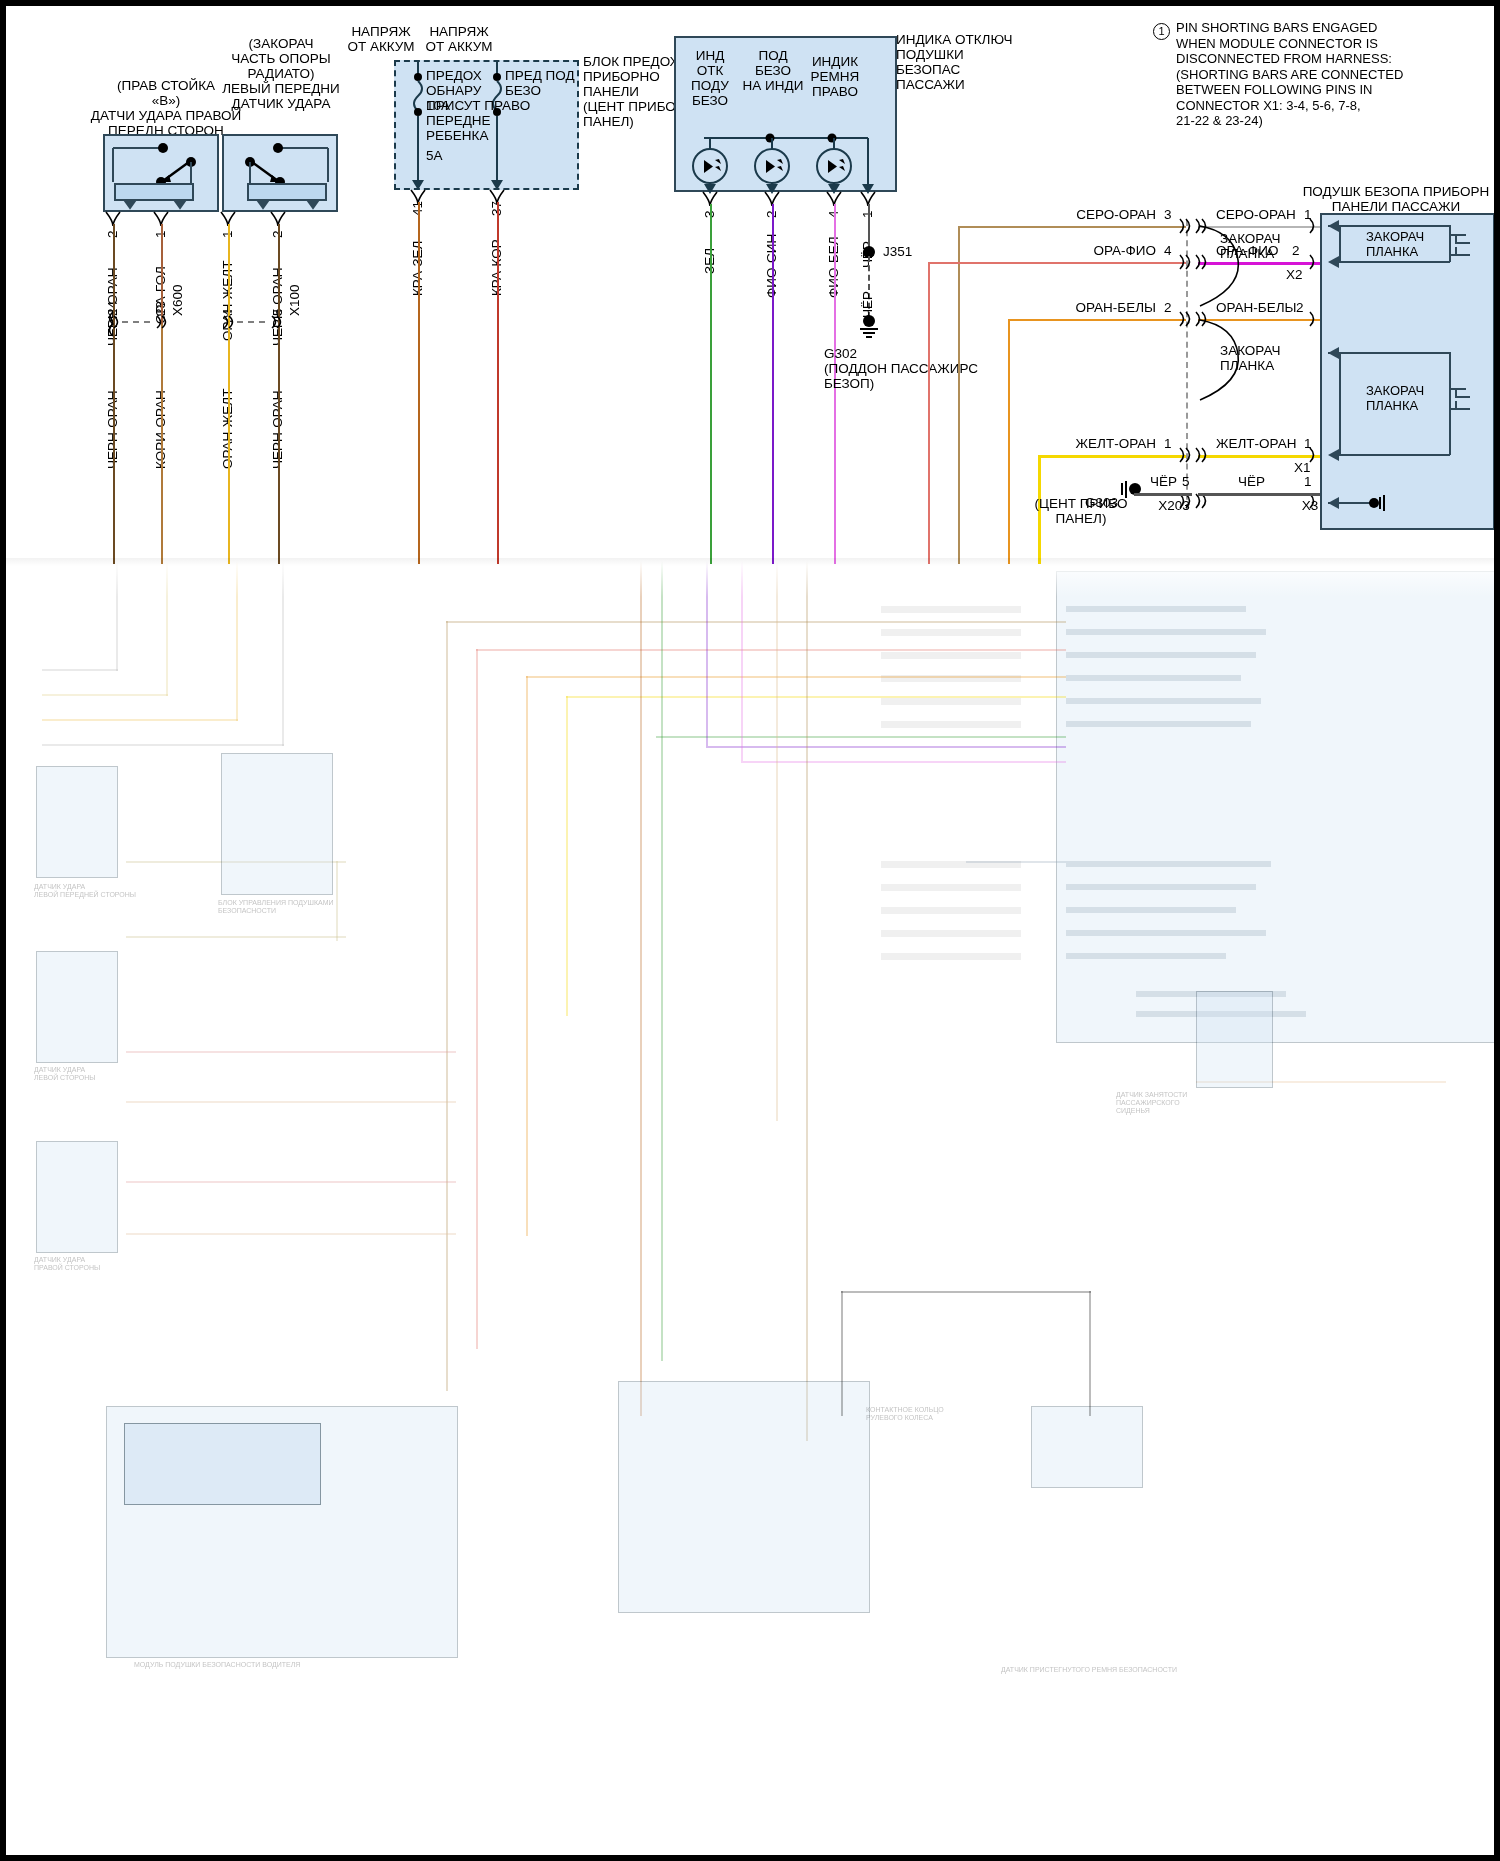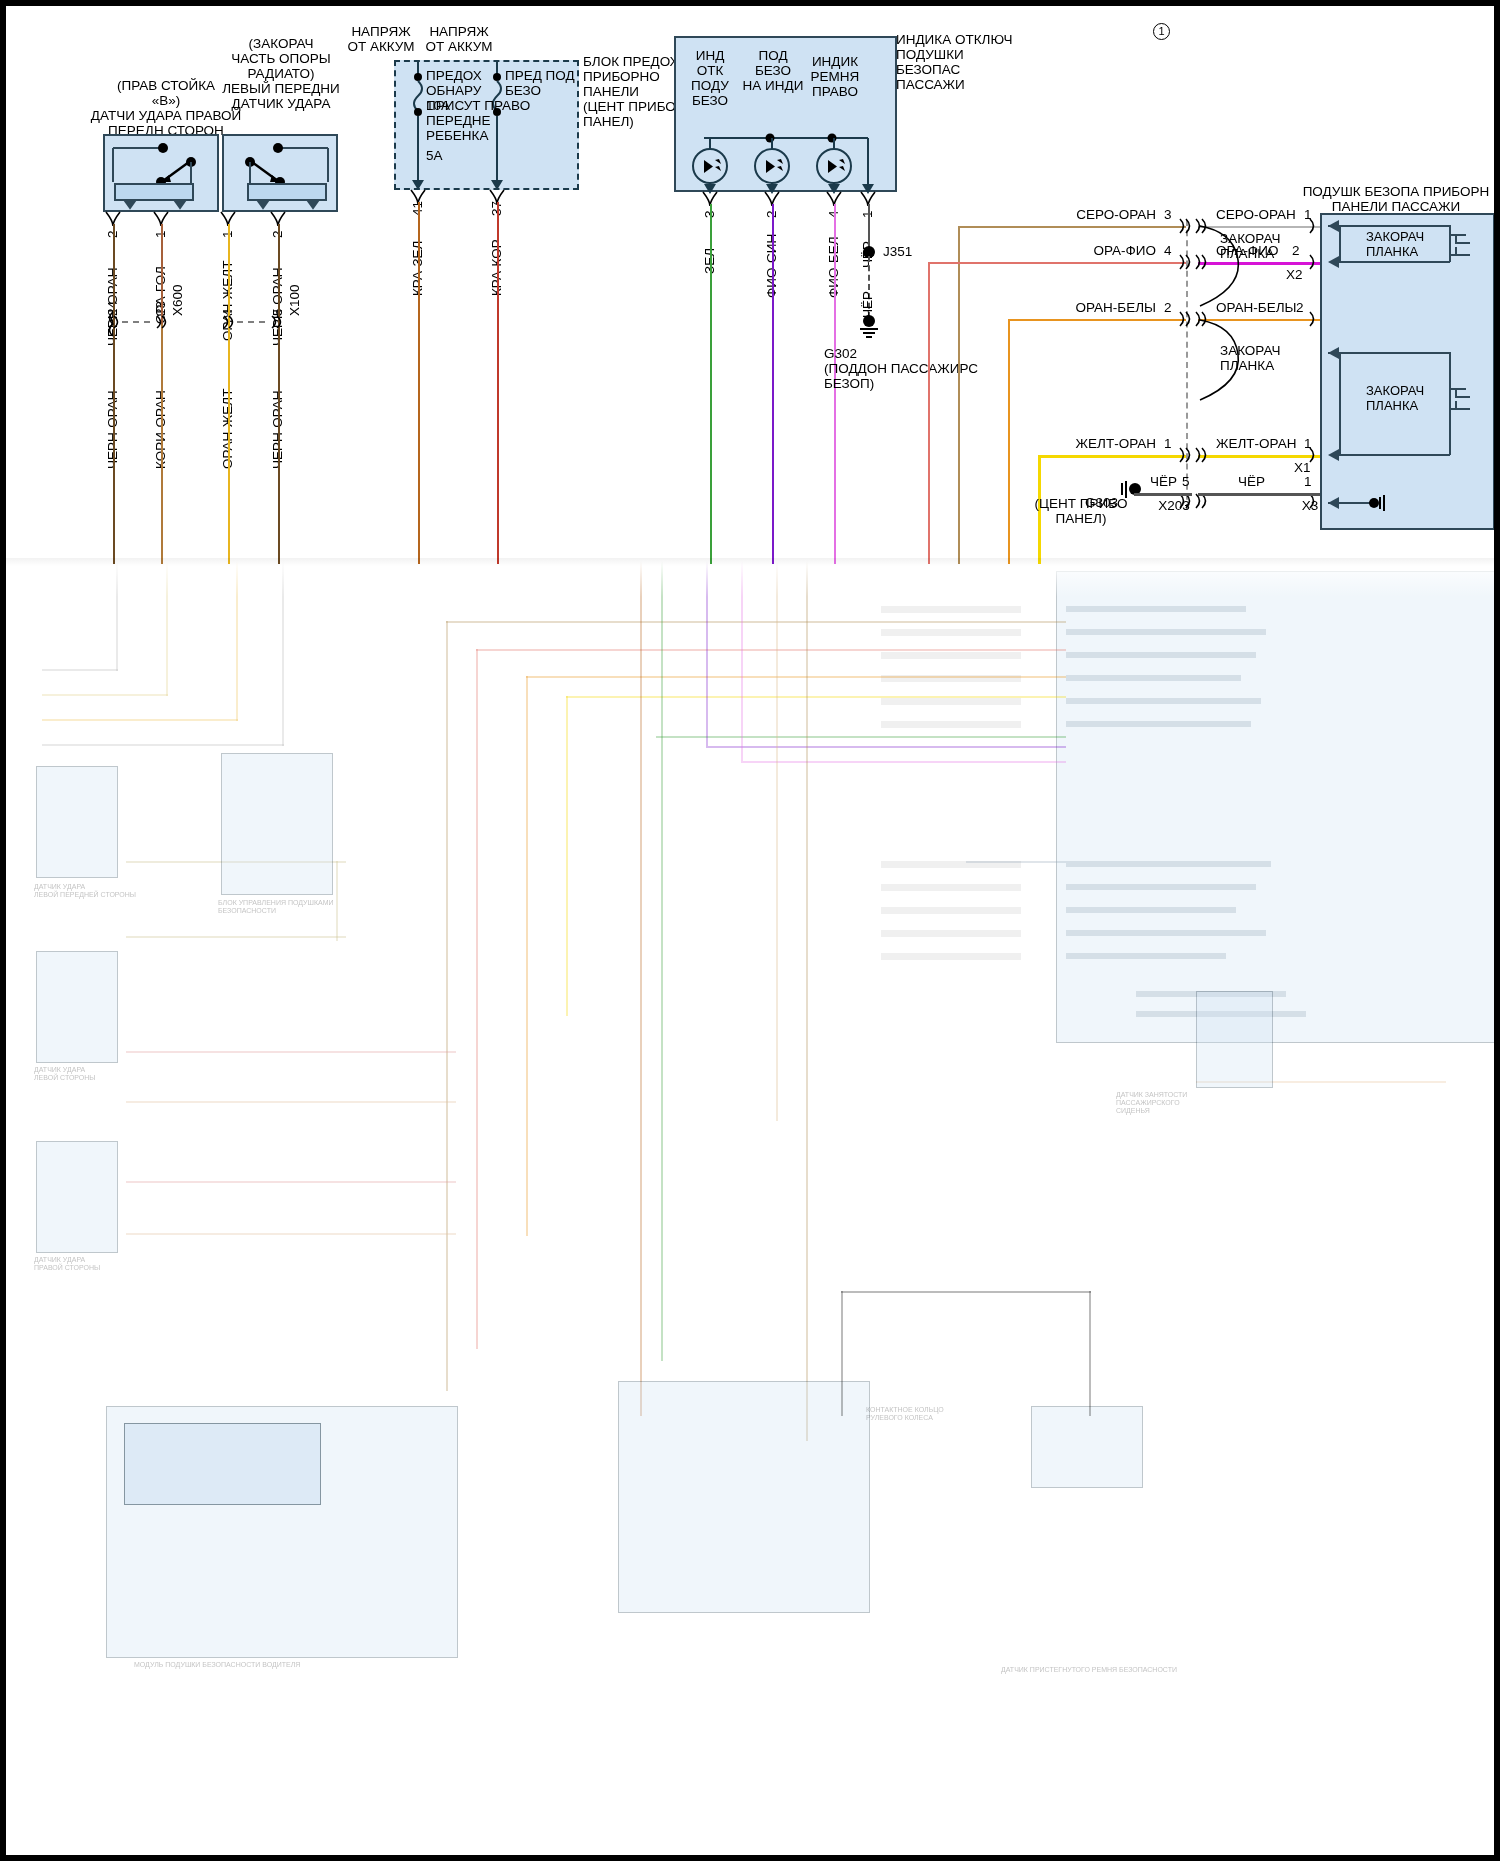--- a/index.html
+++ b/index.html
@@ -376,20 +376,27 @@
       <circle cx="13" cy="7" r="6" fill="#000"></circle>
       <line x1="4" y1="15" x2="22" y2="15" stroke="#000" stroke-width="2"></line>
       <line x1="7" y1="19" x2="19" y2="19" stroke="#000" stroke-width="2"></line>
       <line x1="10" y1="23" x2="16" y2="23" stroke="#000" stroke-width="2"></line>
     </svg>
     <div class="lbl" style="left:818px;top:340px;width:150px;">G302</div>
     <div class="lbl" style="left:818px;top:355px;width:170px;">(ПОДДОН ПАССАЖИРС
 БЕЗОП)</div>
 
     <div class="circnum" style="left:1147px;top:17px;">1</div>
+    <div class="note" style="left:1170px;top:14px;width:260px;">PIN SHORTING BARS ENGAGED
+WHEN MODULE CONNECTOR IS
+DISCONNECTED FROM HARNESS:
+(SHORTING BARS ARE CONNECTED
+BETWEEN FOLLOWING PINS IN
+CONNECTOR X1: 3-4, 5-6, 7-8,
+21-22 &amp; 23-24)</div>
 
     <div class="lbl c" style="left:1280px;top:178px;width:220px;">ПОДУШК БЕЗОПА ПРИБОРН
 ПАНЕЛИ ПАССАЖИ</div>
     <div class="cbox" style="left:1314px;top:207px;width:175px;height:317px;"></div>
 
     <div class="vline" style="left:1180px;top:214px;height:290px;border-color:#999;border-left-style:dashed;border-left-width:2.5px;"></div>
 
     <div class="lbl r" style="left:1040px;top:201px;width:110px;">СЕРО-ОРАН</div>
     <div class="lbl" style="left:1158px;top:201px;">3</div>
     <div class="hline" style="left:952px;top:220px;width:228px;border-color:#b08d57;"></div>

